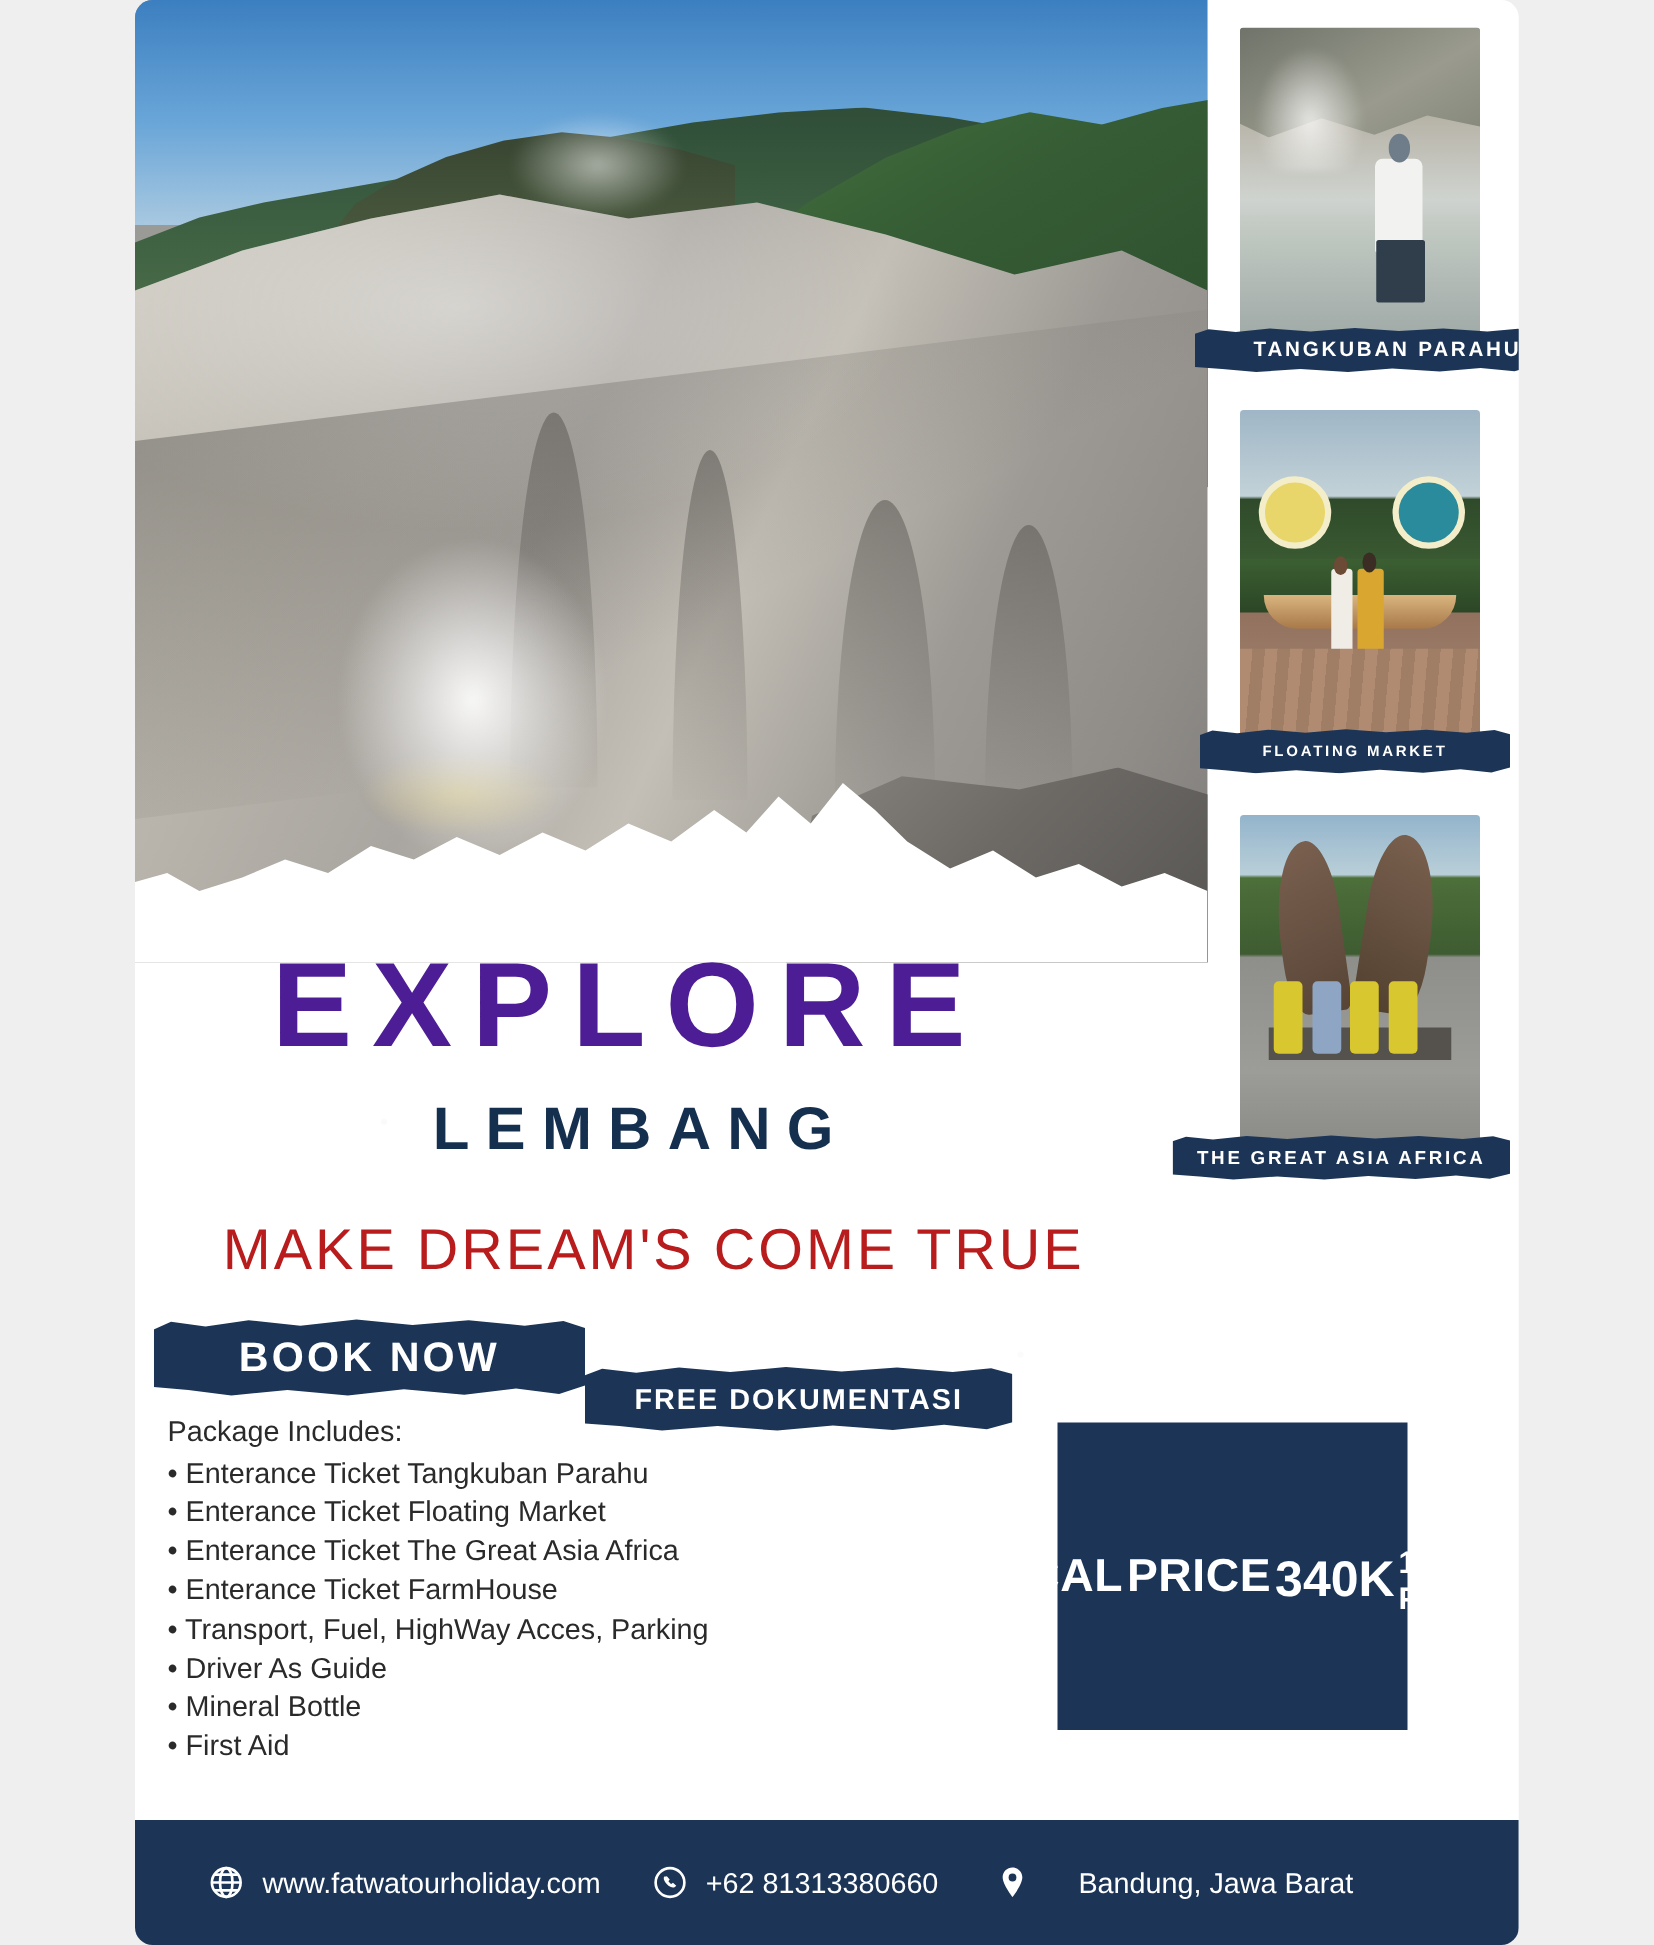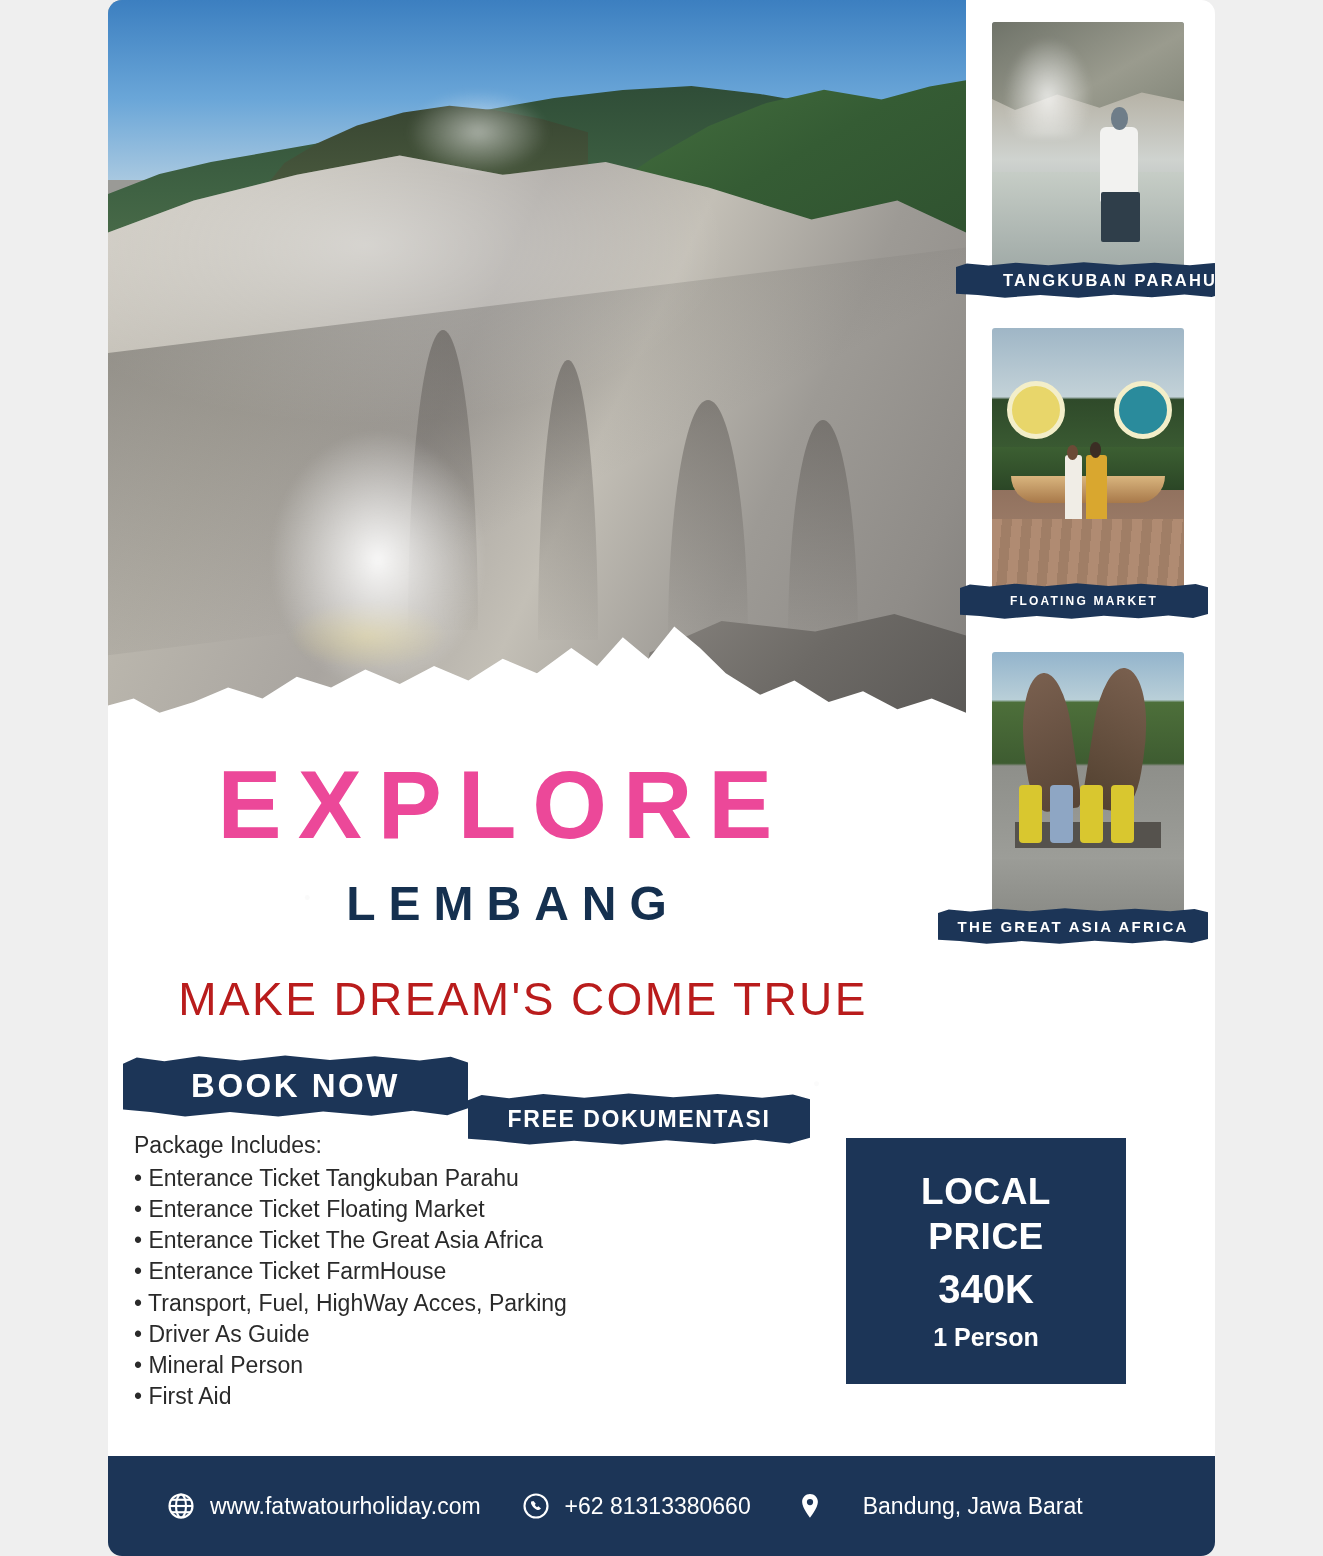--- a/index.html
+++ b/index.html
@@ -171,21 +171,21 @@
                        8% 92%, 0% 88%);
   }
   .rib1 { left: 848px; top: 262px; width: 272px; height: 36px; font-size: 16.5px; padding-left: 36px; }
   .rib2 { left: 852px; top: 583px; width: 248px; height: 36px; font-size: 12px; }
   .rib3 { left: 830px; top: 908px; width: 270px; height: 36px; font-size: 15px; }
 
   
   .title-explore {
     position: absolute; left: 0; top: 757px; width: 790px;
     text-align: center;
-    color: #ec4899;
+    color: #4c1d95;
     font-size: 96px; font-weight: 700; letter-spacing: 16px;
     line-height: 1;
   }
   .title-lembang {
     position: absolute; left: 0; top: 876px; width: 810px;
     text-align: center;
     color: #15304f;
     font-size: 48px; font-weight: 700; letter-spacing: 13px;
   }
   .tagline {
@@ -210,21 +210,21 @@
     position: absolute; left: 26px; top: 1132px; width: 640px;
     color: #2a2a2a;
   }
   .pkg-title { font-size: 23px; margin-bottom: 4px; }
   .pkg-item { font-size: 23px; line-height: 1.355; }
 
   
   .price-box {
     position: absolute; left: 738px; top: 1138px; width: 280px; height: 246px;
     background: #1c3557; color: #fff;
-    display: flex; flex-direction: column; align-items: center; justify-content: center;
+    display: flex; flex-direction: row; align-items: center; justify-content: center;
     gap: 3px;
   }
   .price-box .l1, .price-box .l2 { font-size: 37px; font-weight: 700; letter-spacing: .5px; }
   .price-box .l3 { font-size: 40px; font-weight: 700; margin-top: 6px; }
   .price-box .l4 { font-size: 25px; font-weight: 600; margin-top: 8px; }
 
   
   .footer {
     position: absolute; left: 0; bottom: 0; width: 100%; height: 100px;
     background: #1c3557;
@@ -322,21 +322,21 @@
   <div class="ribbon rough free-doc">FREE DOKUMENTASI</div>
 
   <div class="pkg">
     <div class="pkg-title">Package Includes:</div>
     <div class="pkg-item">• Enterance Ticket Tangkuban Parahu</div>
     <div class="pkg-item">• Enterance Ticket Floating Market</div>
     <div class="pkg-item">• Enterance Ticket The Great Asia Africa</div>
     <div class="pkg-item">• Enterance Ticket FarmHouse</div>
     <div class="pkg-item">• Transport, Fuel, HighWay Acces, Parking</div>
     <div class="pkg-item">• Driver As Guide</div>
-    <div class="pkg-item">• Mineral Person</div>
+    <div class="pkg-item">• Mineral Bottle</div>
     <div class="pkg-item">• First Aid</div>
   </div>
 
   <div class="price-box">
     <div class="l1">LOCAL</div>
     <div class="l2">PRICE</div>
     <div class="l3">340K</div>
     <div class="l4">1 Person</div>
   </div>
 

